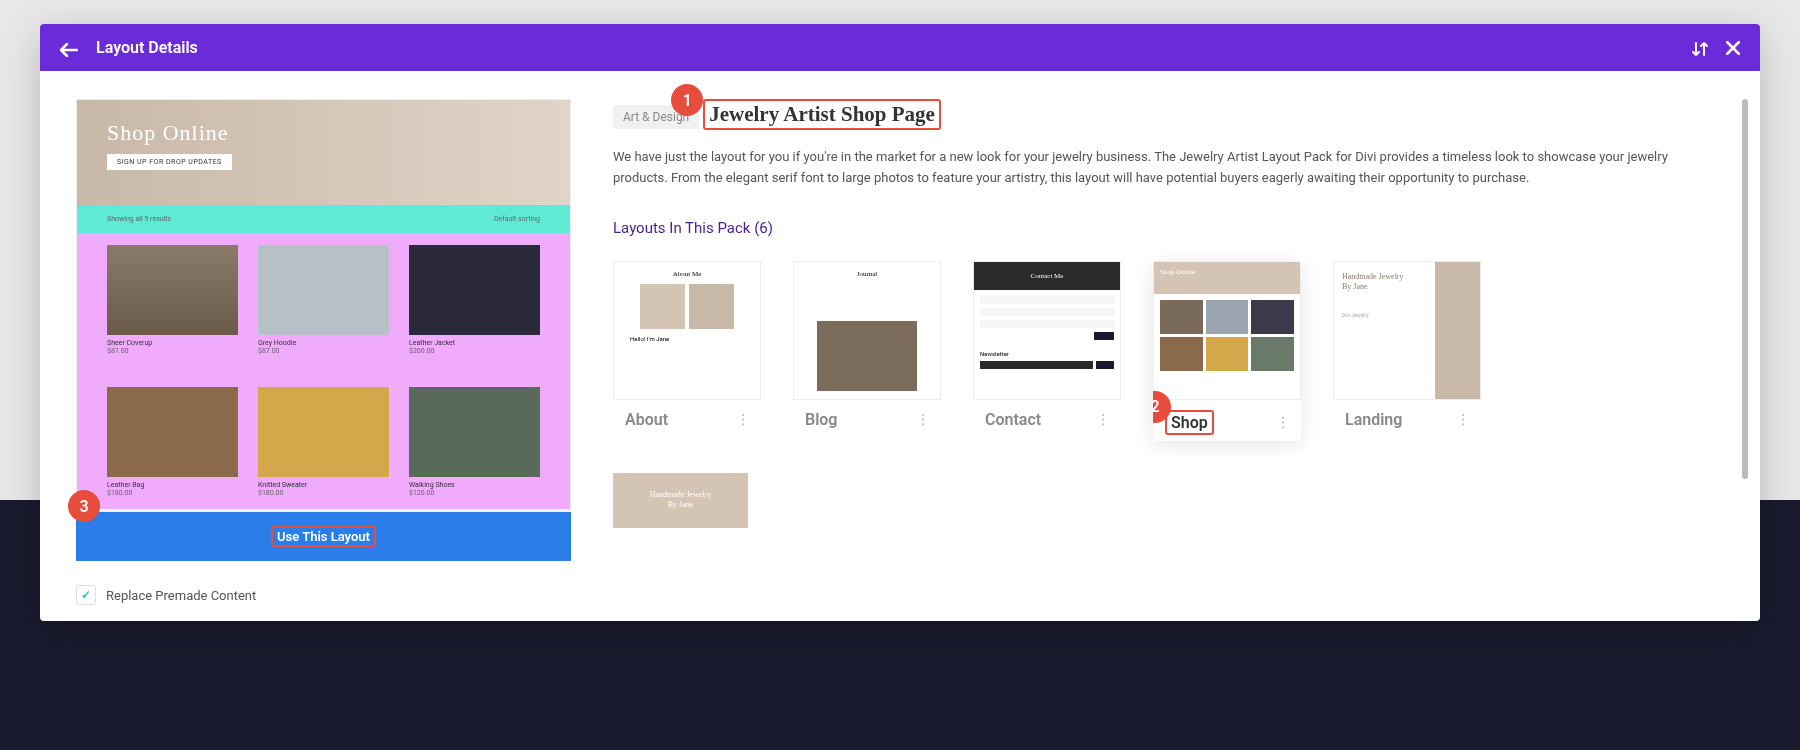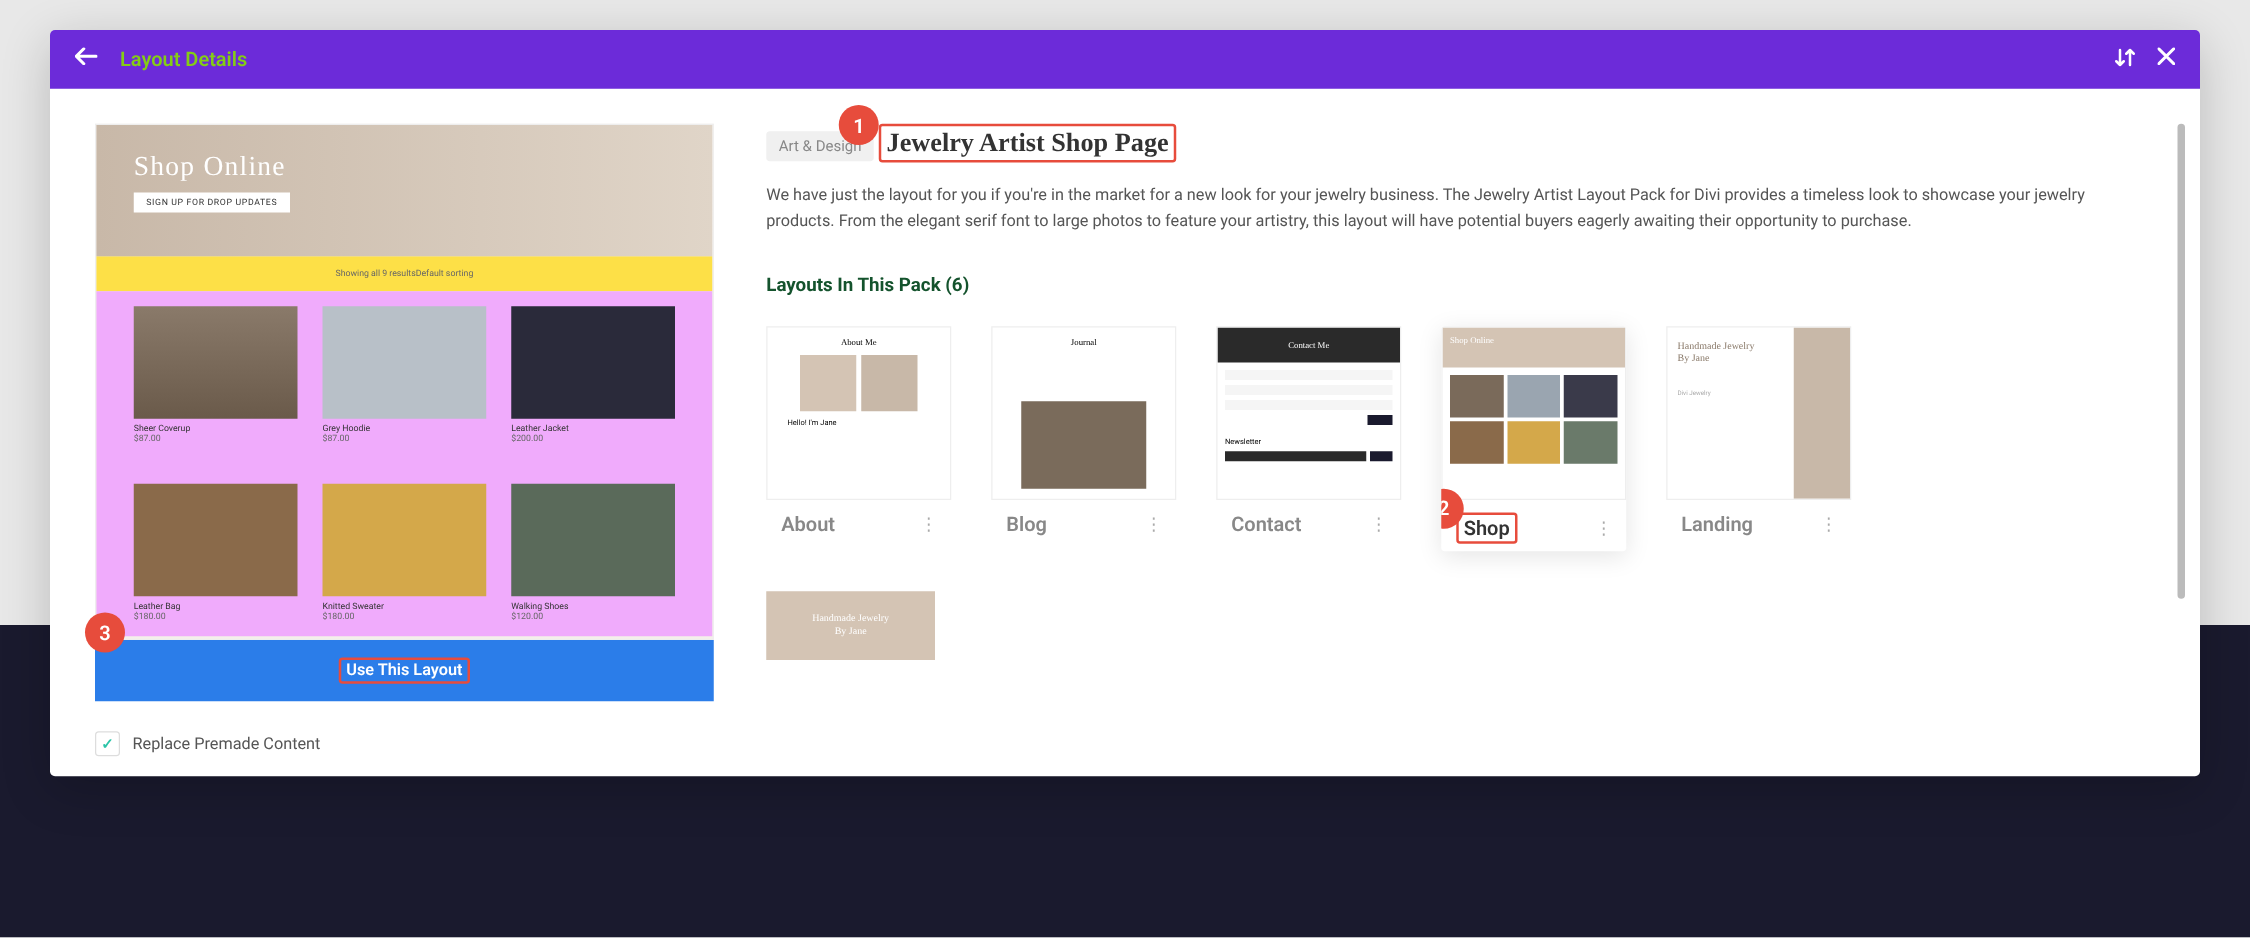--- a/index.html
+++ b/index.html
@@ -1,50 +1,50 @@
 <!DOCTYPE html>
 <html><head>
 <meta charset="utf-8">
 <style>
 * { margin: 0; padding: 0; box-sizing: border-box; font-family: -apple-system, BlinkMacSystemFont, 'Segoe UI', Roboto, sans-serif; }
 body { background: #e8e8e8; min-height: 750px; position: relative; }
 .bg-dark { position: absolute; top: 500px; left: 0; right: 0; height: 250px; background: #1a1a2e; }
 .modal { position: relative; margin: 24px 40px; background: #fff; box-shadow: 0 10px 40px rgba(0,0,0,0.2); border-radius: 4px; overflow: hidden; }
-.header { background: #6c2bd9; color: #84cc16; display: flex; align-items: flex-start; padding: 14px 20px; }
+.header { background: #6c2bd9; color: #ffffff; display: flex; align-items: flex-end; padding: 14px 20px; }
 .back-icon { cursor: pointer; margin-right: 18px; }
 .header-title { font-size: 16px; font-weight: 600; flex: 1; }
 .header-actions { display: flex; gap: 18px; }
 .header-actions span { cursor: pointer; }
 .tabs { background: #8b3dff; display: flex; }
 .tab { padding: 10px 24px; color: #fff; font-size: 13px; cursor: pointer; }
 .tab.active { background: #6c2bd9; }
 .content { display: flex; padding: 28px 36px; gap: 42px; max-height: 550px; position: relative; }
 .scrollbar { position: absolute; right: 12px; top: 28px; width: 6px; height: 380px; background: #bbb; border-radius: 3px; }
 .left-col { width: 495px; flex-shrink: 0; }
 .preview { height: 413px; background: #f5f0ea; border: 1px solid #eee; position: relative; overflow: hidden; }
 .preview-hero { height: 105px; background: linear-gradient(90deg, #c8b8a8, #e0d5c8); position: relative; padding: 20px 30px; }
 .preview-hero-title { font-family: Georgia, serif; color: #fff; font-size: 22px; letter-spacing: 1px; }
 .preview-hero-btn { background: #fff; color: #333; font-size: 7px; padding: 4px 10px; margin-top: 8px; display: inline-block; letter-spacing: 0.5px; }
 .preview-grid { background: #f0abfc; padding: 12px 30px; display: grid; grid-template-columns: repeat(3, 1fr); gap: 32px 20px; font-size: 7px; }
-.preview-grid-top { display: flex; justify-content: center; padding: 10px 30px; background: #fde047; font-size: 7px; color: #666; }
+.preview-grid-top { display: flex; justify-content: space-between; padding: 10px 30px; background: #5eead4; font-size: 7px; color: #666; }
 .preview-item { }
 .preview-img { height: 90px; width: 100%; background: #aaa; }
 .preview-name { margin-top: 4px; color: #333; }
 .preview-price { color: #666; }
 .action-row { display: flex; }
 .action-btn { flex: 1; padding: 14px; color: #fff; font-size: 13px; font-weight: 600; text-align: center; cursor: pointer; }
 .btn-teal { background: #2bc4a8; }
 .btn-blue { background: #2b7de9; position: relative; }
 .checkbox-row { display: flex; align-items: center; gap: 10px; margin-top: 24px; font-size: 13px; color: #555; }
 .checkmark { width: 20px; height: 20px; border: 1px solid #ddd; border-radius: 3px; display: flex; align-items: center; justify-content: center; color: #2bc4a8; font-size: 12px; font-weight: bold; }
 .right-col { flex: 1; }
 .category-tag { display: inline-block; background: #f0f0f0; color: #888; padding: 5px 10px; font-size: 12px; border-radius: 3px; margin-bottom: 18px; }
 .page-title { font-family: Georgia, serif; font-size: 21px; color: #333; margin-bottom: 12px; }
 .description { font-size: 13px; color: #555; line-height: 1.6; margin-bottom: 30px; }
-.section-title { font-size: 15px; font-weight: 700; color: #14532d; margin-bottom: 24px; }
+.section-title { font-size: 15px; font-weight: 400; color: #4c1d95; margin-bottom: 24px; }
 .layout-grid { display: flex; gap: 32px; flex-wrap: wrap; }
 .layout-card { width: 148px; }
 .layout-card.selected { box-shadow: 0 4px 20px rgba(0,0,0,0.1); border-radius: 3px; overflow: hidden; }
 .layout-thumb { height: 139px; background: #eee; border: 1px solid #eee; position: relative; overflow: hidden; }
 .layout-footer { display: flex; align-items: center; justify-content: space-between; padding: 10px 12px 6px; }
 .layout-name { font-size: 16px; font-weight: 600; color: #888; }
 .layout-menu { color: #aaa; cursor: pointer; font-size: 14px; letter-spacing: -1px; }
 .annotation-badge { position: absolute; width: 32px; height: 32px; border-radius: 50%; background: #e74c3c; color: #fff; font-size: 16px; font-weight: 600; display: flex; align-items: center; justify-content: center; z-index: 10; }
 .annotation-box { border: 2px solid #e74c3c; border-radius: 3px; padding: 1px 4px; display: inline-block; }
 .thumb-about { background: #fff; display: flex; flex-direction: column; align-items: center; padding: 8px; }

